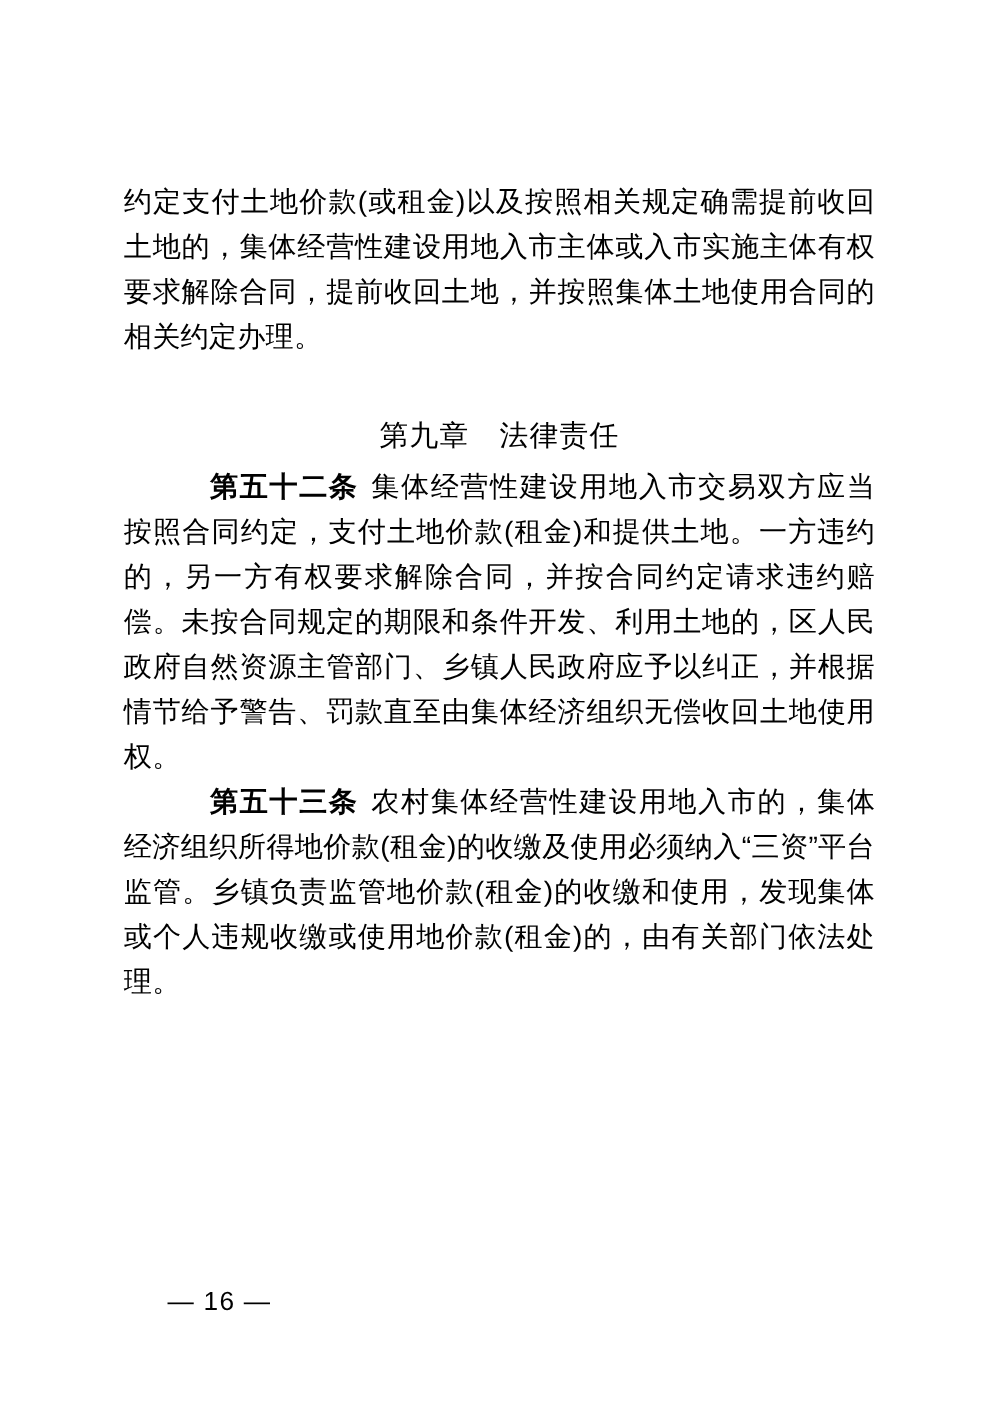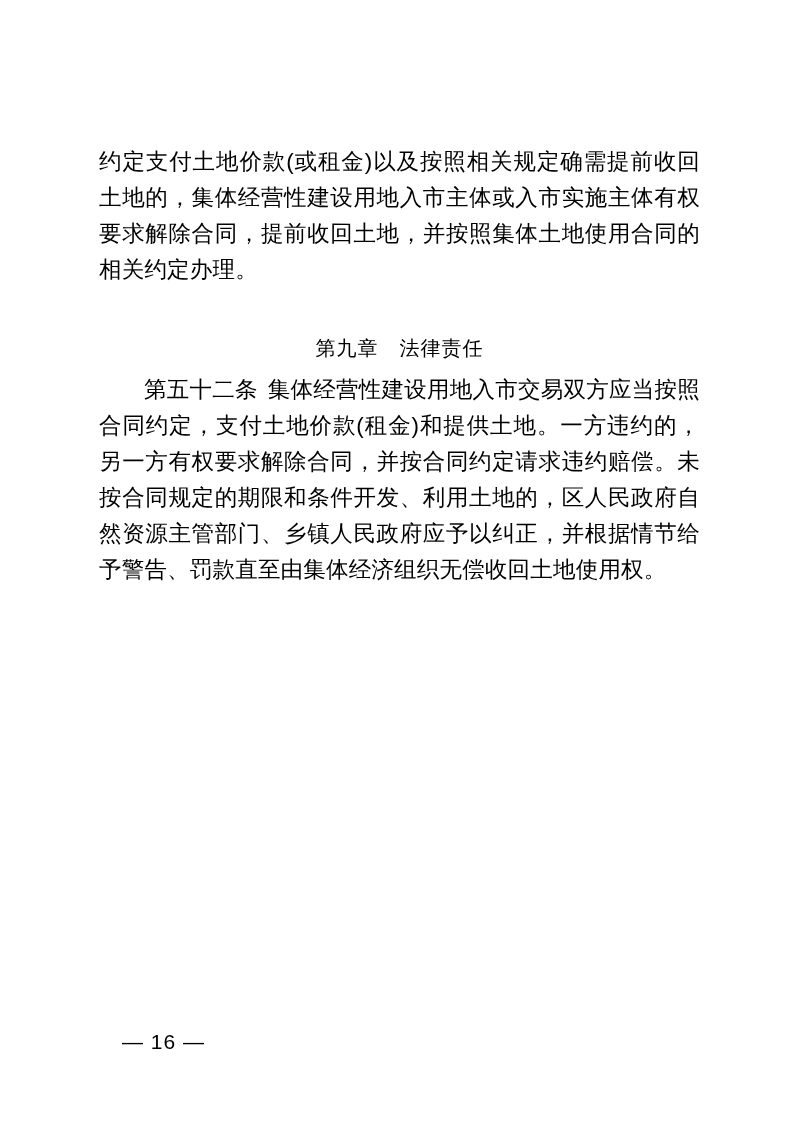--- a/index.html
+++ b/index.html
@@ -28,55 +28,57 @@
     letter-spacing: 0.2px;
   }
   .content p {
     margin: 0;
     padding: 0;
   }
   p.continuation {
     text-indent: 0;
   }
   h2.chapter-heading {
-    font-size: 20px;
+    font-size: 23px;
     font-weight: normal;
     text-align: center;
     margin: 42px 0 6px 0;
     line-height: 36px;
     letter-spacing: 1px;
   }
   p.article {
     text-indent: 2em;
   }
   .article-label {
-    font-weight: normal;
+    font-weight: bold;
     margin-right: 0.45em;
+    margin-left: 24px;
   }
   .page-number {
     position: absolute;
-    left: 122px;
+    left: 134px;
     top: 1028px;
     font-size: 21px;
     line-height: 28px;
     letter-spacing: 1px;
     color: #000000;
   }
 </style>
 </head>
 <body>
 
 <div class="page">
   <div class="content">
 
     <p class="continuation">约定支付土地价款(或租金)以及按照相关规定确需提前收回土地的，集体经营性建设用地入市主体或入市实施主体有权要求解除合同，提前收回土地，并按照集体土地使用合同的相关约定办理。</p>
 
     <h2 class="chapter-heading">第九章　法律责任</h2>
 
     <p class="article"><span class="article-label">第五十二条</span><span>集体经营性建设用地入市交易双方应当按照合同约定，支付土地价款(租金)和提供土地。一方违约的，另一方有权要求解除合同，并按合同约定请求违约赔偿。未按合同规定的期限和条件开发、利用土地的，区人民政府自然资源主管部门、乡镇人民政府应予以纠正，并根据情节给予警告、罚款直至由集体经济组织无偿收回土地使用权。</span></p>
 
+    <p class="article"><span class="article-label">第五十三条</span><span>农村集体经营性建设用地入市的，集体经济组织所得地价款(租金)的收缴及使用必须纳入“三资”平台监管。乡镇负责监管地价款(租金)的收缴和使用，发现集体或个人违规收缴或使用地价款(租金)的，由有关部门依法处理。</span></p>
 
 
 
   </div>
 
   <div class="page-number">— 16 —</div>
 </div>
 
 </body></html>

